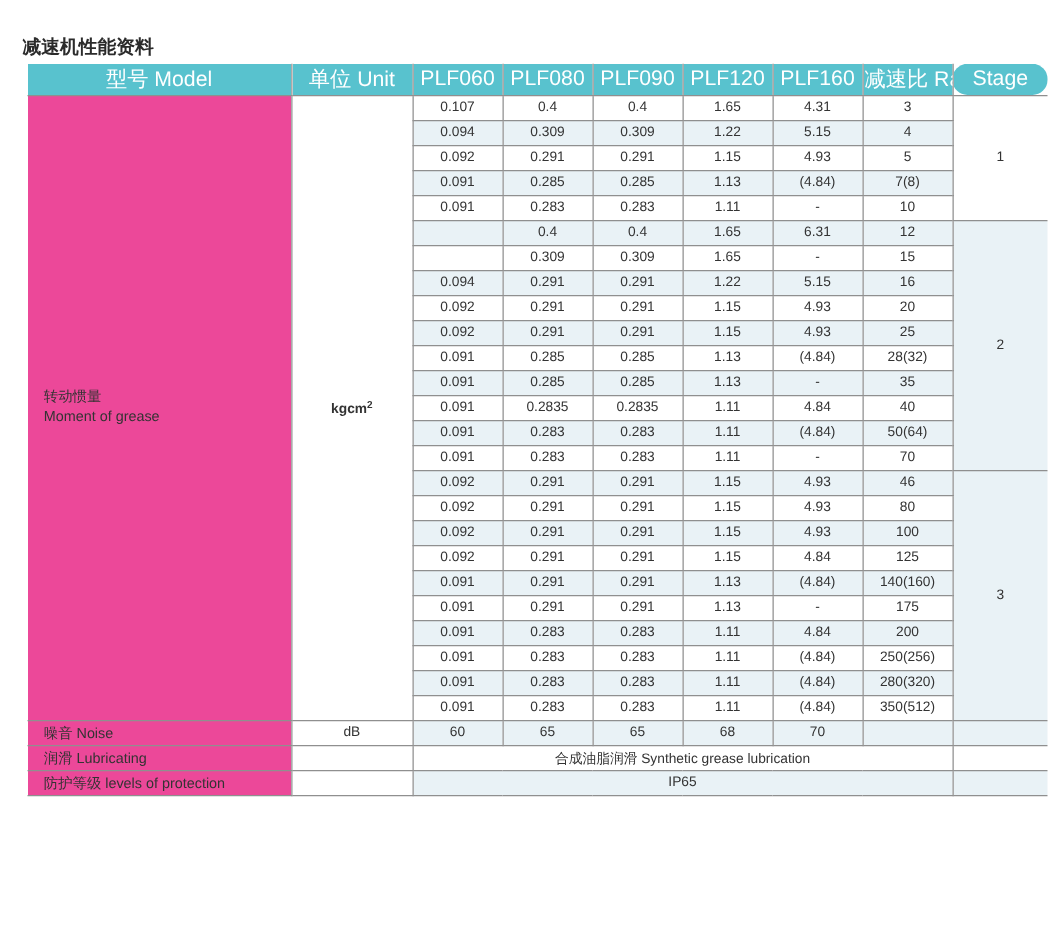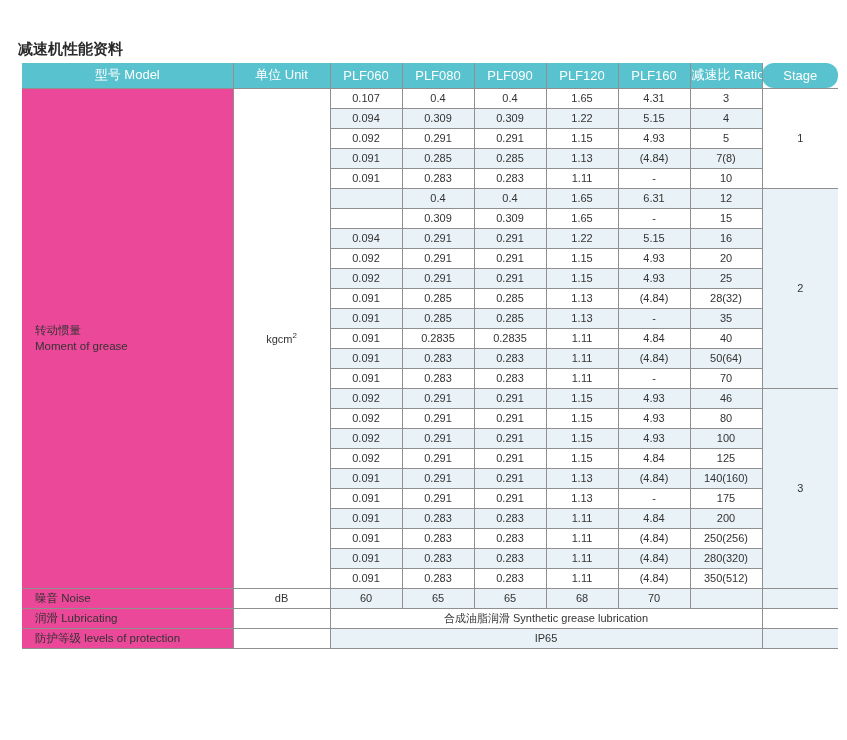--- a/index.html
+++ b/index.html
@@ -8,49 +8,49 @@
     --row-tint:#e9f2f6;
     --border:#8f8f8f;
     --text:#333333;
   }
   *{box-sizing:border-box;}
   html,body{margin:0;padding:0;}
   body{
     width:847px;height:740px;background:#ffffff;
     font-family:"Liberation Sans",sans-serif;color:var(--text);
   }
-  .page{padding:28px 9px 0 18px;margin-top:12px;}
+  .page{padding:28px 9px 0 18px;}
   .title-zh{font-size:15px;font-weight:bold;margin:0 0 4px 0;color:#2b2b2b;}
   .title-en{font-size:13px;margin:0 0 17px 0;color:#333;}
   table{
     border-collapse:collapse;table-layout:fixed;width:816px;margin-left:4px;
   }
   th{
     background:var(--header-bg);color:var(--header-text);
-    font-weight:normal;font-size:13px;height:25px;
+    font-weight:normal;font-size:17px;height:25px;
     border:1px solid var(--border);border-top:none;padding:0 1px;
     overflow:hidden;white-space:nowrap;
   }
   th:first-child{border-left:none;}
   th:last-child{border-right:none;border-radius:12px;}
   td{
     border:1px solid var(--border);
     height:20px;text-align:center;font-size:11px;padding:0 2px;
     background:#ffffff;overflow:hidden;white-space:nowrap;
   }
   tr td:first-child{border-left:none;}
   tr td:last-child{border-right:none;}
   tr.tint td{background:var(--row-tint);}
   td.white-bg{background:#ffffff;}
   td.tint-bg{background:var(--row-tint);}
   td.label-cell{
     text-align:left;padding-left:13px;font-size:11.5px;background:#ec4899;
   }
   td.model-cell div{line-height:16px;}
-  td.unit-cell{background:#ffffff;font-size:11px;}
+  td.unit-cell{background:#ffffff;font-size:11px;font-weight:bold;}
   td.stage-cell{font-size:11px;}
   .sup{font-size:8px;vertical-align:super;}
   .bottom-row td{height:20px;}
 </style>
 </head>
 <body>
 
 <div class="page">
   <h1 class="title-zh">减速机性能资料</h1>
 

